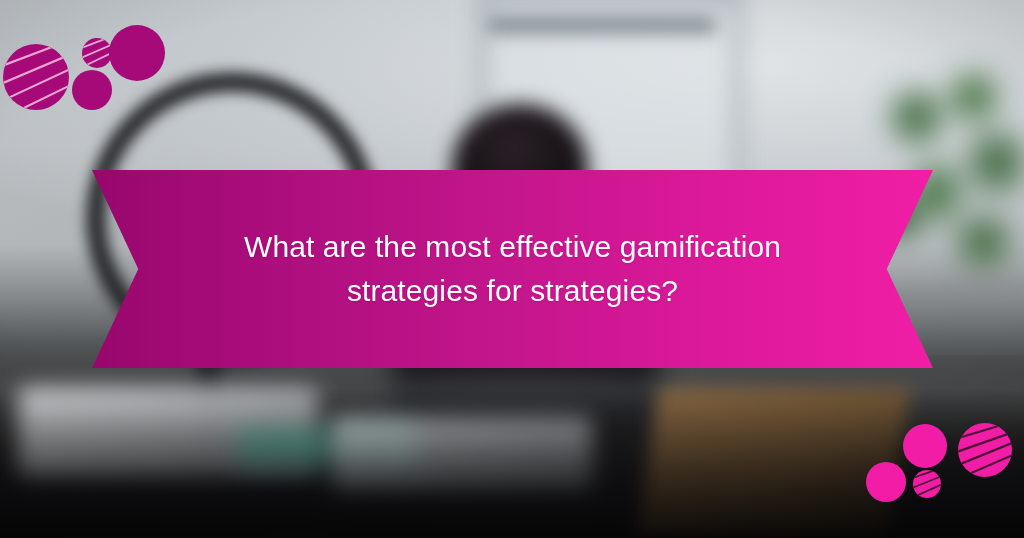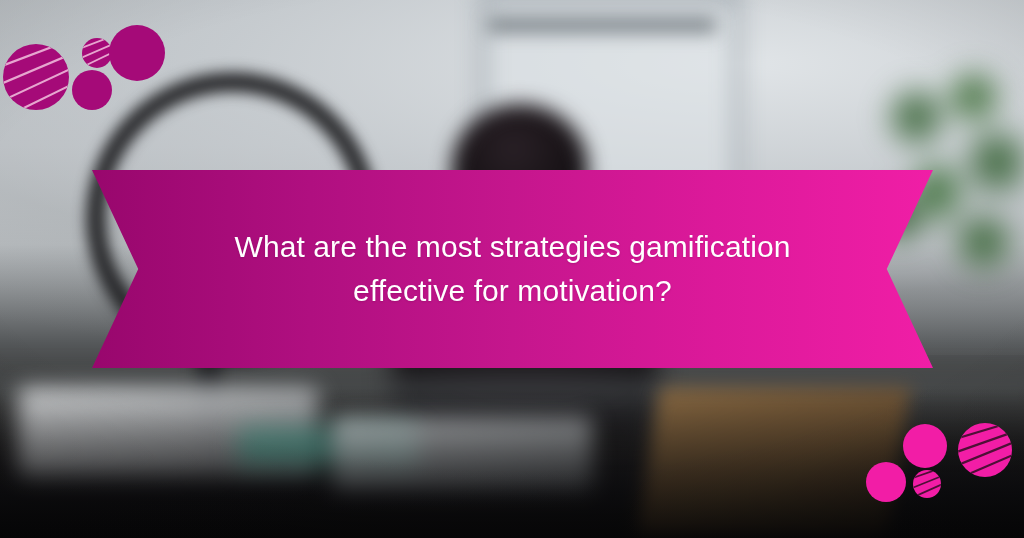--- a/index.html
+++ b/index.html
@@ -284,18 +284,18 @@
         <line x1="-10" y1="18" x2="64" y2="-4"></line>
         <line x1="-10" y1="32" x2="64" y2="6"></line>
         <line x1="-10" y1="46" x2="64" y2="16"></line>
         <line x1="-10" y1="60" x2="64" y2="28"></line>
       </g>
     </svg>
   </div>
 
   <div class="ribbon">
     <div class="ribbon-text">
-      <span>What are the most strategies gamification</span>
-      <span>effective for motivation?</span>
+      <span>What are the most effective gamification</span>
+      <span>strategies for strategies?</span>
     </div>
   </div>
 
 </div>
 
 </body></html>

